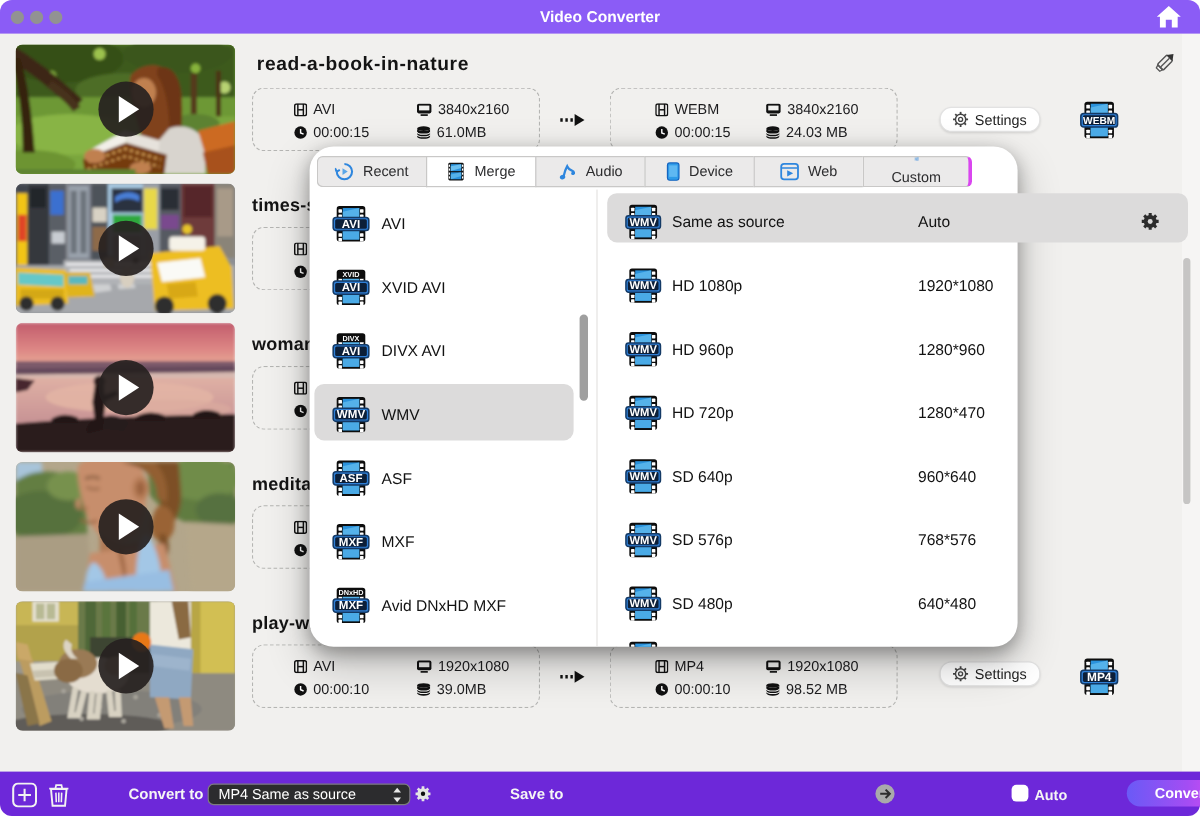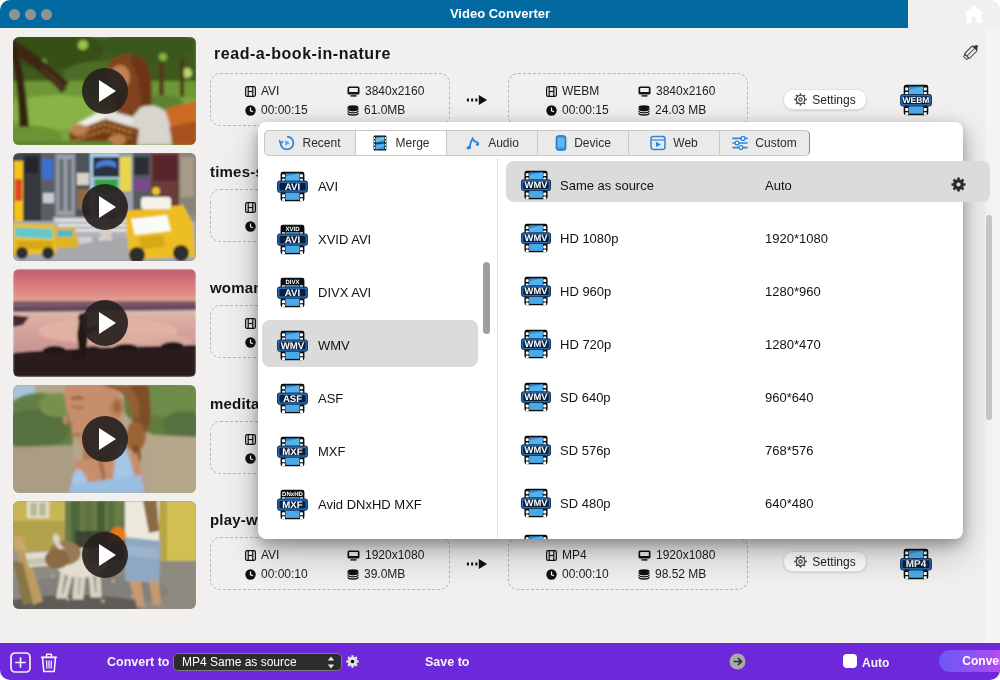--- a/index.html
+++ b/index.html
@@ -1,45 +1,45 @@
 <!DOCTYPE html>
 <html><head>
 <meta charset="utf-8">
 <style>
   * { margin:0; padding:0; box-sizing:border-box; }
   html,body { width:1000px; height:680px; background:#fff; font-family:"Liberation Sans", sans-serif; }
   #win { opacity:0.999; }
   #win { position:absolute; left:0; top:0; width:1000px; height:680px; border-radius:10px; overflow:hidden; background:#f1f0ee; }
   
-  #titlebar { position:absolute; left:0; top:0; width:908px; height:28px; background:#0369a1; }
+  #titlebar { position:absolute; left:0; top:0; width:1000px; height:28px; background:#8b5cf6; }
   .tl { position:absolute; top:9px; width:11px; height:11px; border-radius:50%; background:#929292; }
   #titletext { position:absolute; top:6px; left:0; width:1000px; text-align:center; color:#ffffff; font-size:13px; font-weight:bold; }
   
   .thumb { position:absolute; left:13px; width:183px; height:108px; border-radius:6px; overflow:hidden; }
   .thumb svg { position:absolute; left:0; top:0; }
   .playov { position:absolute; left:69px; top:31px; width:46px; height:46px; border-radius:50%; background:rgba(38,33,32,0.92); }
   .playov:after { content:""; position:absolute; left:17px; top:12px; border-style:solid; border-width:11px 0 11px 17px; border-color:transparent transparent transparent #ffffff; }
   
   .rowtitle { position:absolute; left:210px; font-size:15px; font-weight:bold; color:#141414; letter-spacing:0.2px; }
   .rt1 { font-size:16px; letter-spacing:0.55px; top:45px !important; }
   
   .ibox { position:absolute; width:240px; height:53px; border:1px dashed #b5b5b3; border-radius:10px; }
   .icell { position:absolute; font-size:12px; color:#1c1c1e; display:flex; align-items:center; gap:5px; height:12px; line-height:12px; }
   .icell svg { flex:0 0 auto; }
   
   .darrow { position:absolute; width:22px; height:12px; }
   
   .setbtn { position:absolute; width:84px; height:21px; background:#ffffff; border:1px solid #e2e2e2; border-radius:10px; box-shadow:0 1px 2px rgba(0,0,0,0.12); display:flex; align-items:center; justify-content:center; gap:5px; font-size:12px; color:#222; }
   .fmt-big { position:absolute; width:34px; height:32px; }
   
-  #popup { position:absolute; left:258px; top:122px; width:705px; height:417px; background:#ffffff; border-radius:8px; box-shadow:0 5px 14px rgba(0,0,0,0.30), 0 14px 36px rgba(0,0,0,0.24); }
+  #popup { position:absolute; left:258px; top:122px; width:590px; height:417px; background:#ffffff; border-radius:20px; box-shadow:0 5px 14px rgba(0,0,0,0.30), 0 14px 36px rgba(0,0,0,0.24); }
   #tabs { position:absolute; left:6px; top:8px; height:26px; display:flex; }
   .tab { width:91px; height:26px; background:#ebeaea; border:1px solid #c9c8c7; border-right:none; display:flex; align-items:center; justify-content:center; gap:7px; font-size:12px; color:#2c2c2e; }
   .tab:first-child { border-radius:5px 0 0 5px; }
-  .tab:last-child { border-right:1px solid #d946ef; border-radius:0 5px 5px 0; }
+  .tab:last-child { border-right:3px solid #d946ef; border-radius:0 5px 5px 0;flex-direction:column; }
   .tab.active { background:#ffffff; }
   #search { position:absolute; left:585px; top:7px; width:140px; height:20px; border:1px solid #c9c8c7; border-radius:10px; background:#fff; display:flex; align-items:center; gap:4px; padding-left:6px; color:#9b9b9b; font-size:12px; }
   .prow { position:absolute; height:53px; display:flex; align-items:center; }
   .prow .nm { font-size:13px; color:#121212; white-space:nowrap; }
   .prow .abs { position:absolute; top:50%; transform:translateY(-50%); }
   .hl { position:absolute; background:#dcdbdb; border-radius:8px; }
   #vdiv { position:absolute; left:239px; top:36px; width:1px; height:381px; background:#e4e3e2; }
   .sbar { position:absolute; border-radius:4px; }
   
   #bbar { position:absolute; left:0; top:643px; width:1000px; height:37px; background:#6d28d9; color:#fff; }

